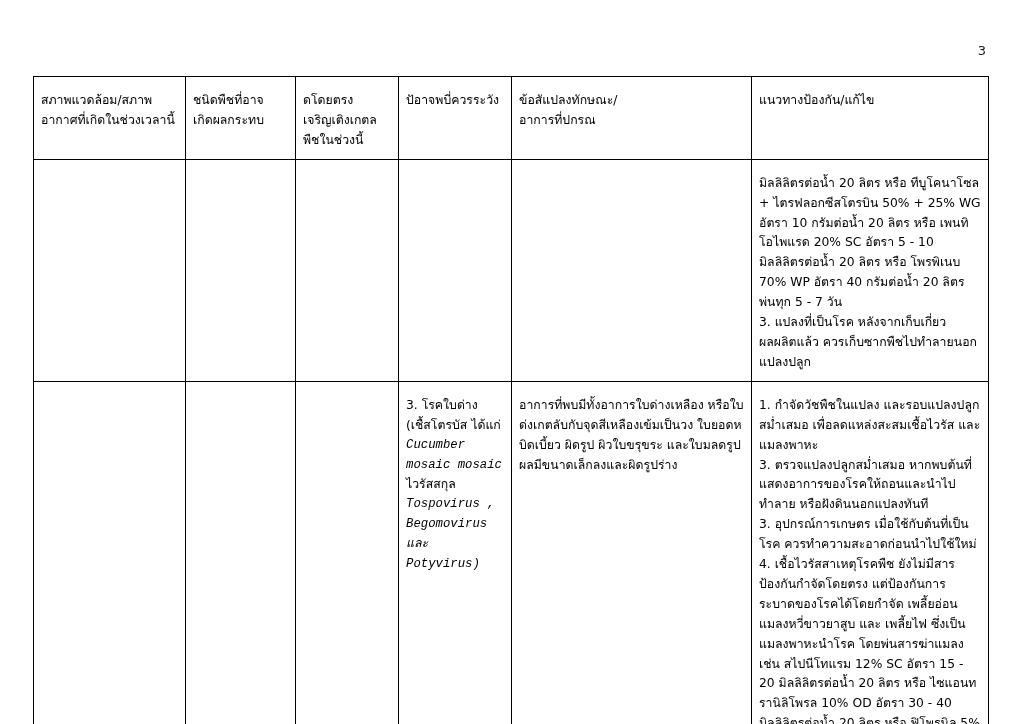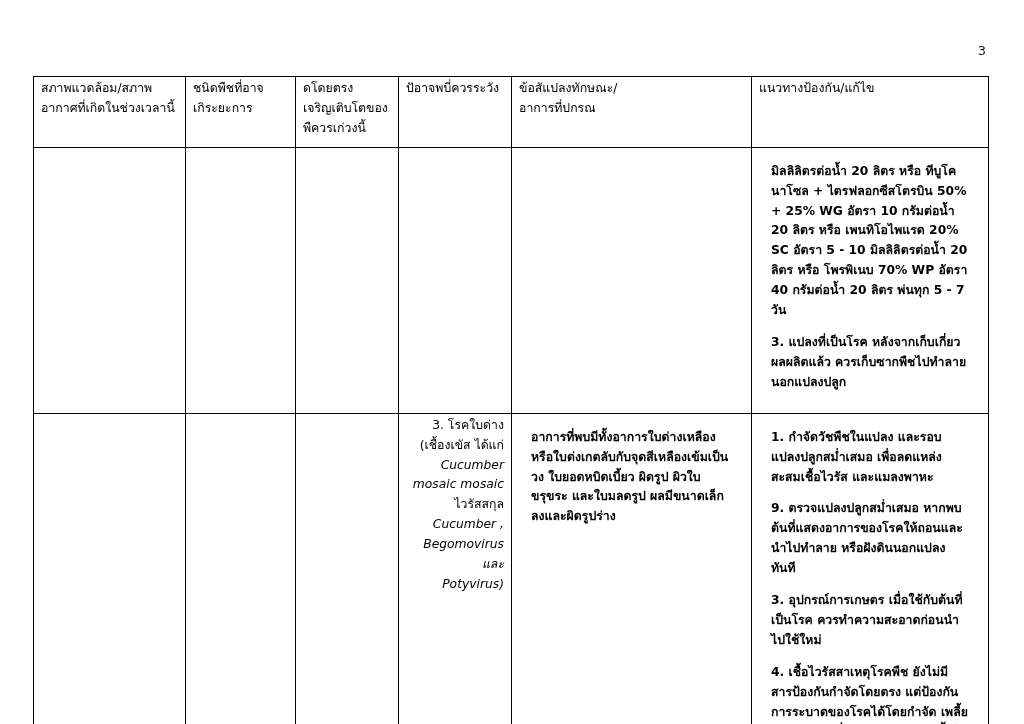--- a/index.html
+++ b/index.html
@@ -33,21 +33,21 @@
     position: absolute;
     left: 33px;
     top: 76px;
     width: 955px;
     border-collapse: collapse;
     table-layout: fixed;
   }
   table.doc-table td, table.doc-table th {
     border: 1px solid #000000;
     vertical-align: top;
-    padding: 2px 7px 8px 7px;
+    padding: 14px 7px 8px 7px;
     font-size: 12.3px;
     line-height: 1.62;
     font-weight: normal;
     text-align: left;
   }
   thead th {
     text-align: center;
     vertical-align: middle;
     padding-top: 14px;
     padding-bottom: 14px;
@@ -56,27 +56,27 @@
   }
   thead th .hdr-line { display: block; }
   .col1 { width: 152px; }
   .col2 { width: 110px; }
   .col3 { width: 103px; }
   .col4 { width: 113px; }
   .col5 { width: 240px; }
   .col6 { width: 237px; }
 
   tbody td { height: auto; }
-  .cell-para { margin: 12px; font-weight: bold; }
+  .cell-para { margin: 0; }
   .cell-para + .cell-para { margin-top: 0; }
-  .italic { font-style: italic; }
+  .italic { font-style: italic; font-family: Liberation Mono, monospace; }
   .row1 td { padding-top: 5px; }
   .row-tall td { }
   .empty-cell { }
-  .txt { display: block; text-align: right; }
+  .txt { display: block; }
 </style>
 </head>
 <body>
 
 <div class="page">
 
   <div class="page-number">3</div>
 
   <table class="doc-table">
     <colgroup>
@@ -88,26 +88,26 @@
         <col class="col6">
     </colgroup>
     <thead>
       <tr>
         <th>
           <span class="hdr-line">สภาพแวดล้อม/สภาพ</span>
           <span class="hdr-line">อากาศที่เกิดในช่วงเวลานี้</span>
         </th>
         <th>
           <span class="hdr-line">ชนิดพืชที่อาจ</span>
-          <span class="hdr-line">เกิระยะการ</span>
+          <span class="hdr-line">เกิดผลกระทบ</span>
         </th>
         <th>
           <span class="hdr-line">ดโดยตรง</span>
-          <span class="hdr-line">เจริญเติบโตของ</span>
-          <span class="hdr-line">พืควรเก่วงนี้</span>
+          <span class="hdr-line">เจริญเติงเกตล</span>
+          <span class="hdr-line">พืชในช่วงนี้</span>
         </th>
         <th>
           <span class="hdr-line">ปัอาจพบี่ควรระวัง</span>
         </th>
         <th>
           <span class="hdr-line">ข้อสัแปลงทักษณะ/</span>
           <span class="hdr-line">อาการที่ปกรณ</span>
         </th>
         <th>
           <span class="hdr-line">แนวทางป้องกัน/แก้ไข</span>
@@ -127,34 +127,34 @@
           <p class="cell-para">3. แปลงที่เป็นโรค หลังจากเก็บเกี่ยวผลผลิตแล้ว ควรเก็บซากพืชไปทำลายนอกแปลงปลูก</p>
         </td>
       </tr>
 
       <tr class="row-tall">
         <td class="empty-cell"></td>
         <td class="empty-cell"></td>
         <td class="empty-cell"></td>
         <td>
           <span class="txt">3. โรคใบด่าง</span>
-          <span class="txt">(เชื้องเขัส ได้แก่</span>
+          <span class="txt">(เชื้สโตรบัส ได้แก่</span>
           <span class="txt italic">Cucumber</span>
           <span class="txt italic">mosaic mosaic</span>
           <span class="txt">ไวรัสสกุล</span>
-          <span class="txt italic">Cucumber ,</span>
+          <span class="txt italic">Tospovirus ,</span>
           <span class="txt italic">Begomovirus และ</span>
           <span class="txt italic">Potyvirus)</span>
         </td>
         <td>
           <p class="cell-para">อาการที่พบมีทั้งอาการใบด่างเหลือง หรือใบด่งเกตลับกับจุดสีเหลืองเข้มเป็นวง ใบยอดหบิดเบี้ยว ผิดรูป ผิวใบขรุขระ และใบมลดรูป ผลมีขนาดเล็กลงและผิดรูปร่าง</p>
         </td>
         <td>
           <p class="cell-para">1. กำจัดวัชพืชในแปลง และรอบแปลงปลูกสม่ำเสมอ เพื่อลดแหล่งสะสมเชื้อไวรัส และแมลงพาหะ</p>
-          <p class="cell-para">9. ตรวจแปลงปลูกสม่ำเสมอ หากพบต้นที่แสดงอาการของโรคให้ถอนและนำไปทำลาย หรือฝังดินนอกแปลงทันที</p>
+          <p class="cell-para">3. ตรวจแปลงปลูกสม่ำเสมอ หากพบต้นที่แสดงอาการของโรคให้ถอนและนำไปทำลาย หรือฝังดินนอกแปลงทันที</p>
           <p class="cell-para">3. อุปกรณ์การเกษตร เมื่อใช้กับต้นที่เป็นโรค ควรทำความสะอาดก่อนนำไปใช้ใหม่</p>
           <p class="cell-para">4. เชื้อไวรัสสาเหตุโรคพืช ยังไม่มีสารป้องกันกำจัดโดยตรง แต่ป้องกันการระบาดของโรคได้โดยกำจัด เพลี้ยอ่อน แมลงหวี่ขาวยาสูบ และ เพลี้ยไฟ ซึ่งเป็นแมลงพาหะนำโรค โดยพ่นสารฆ่าแมลง เช่น สไปนีโทแรม 12% SC อัตรา 15 - 20 มิลลิลิตรต่อน้ำ 20 ลิตร หรือ ไซแอนทรานิลิโพรล 10% OD อัตรา 30 - 40 มิลลิลิตรต่อน้ำ 20 ลิตร หรือ ฟิโพรนิล 5% SC</p>
         </td>
       </tr>
 
     </tbody>
   </table>
 </div>
 
 </body></html>

